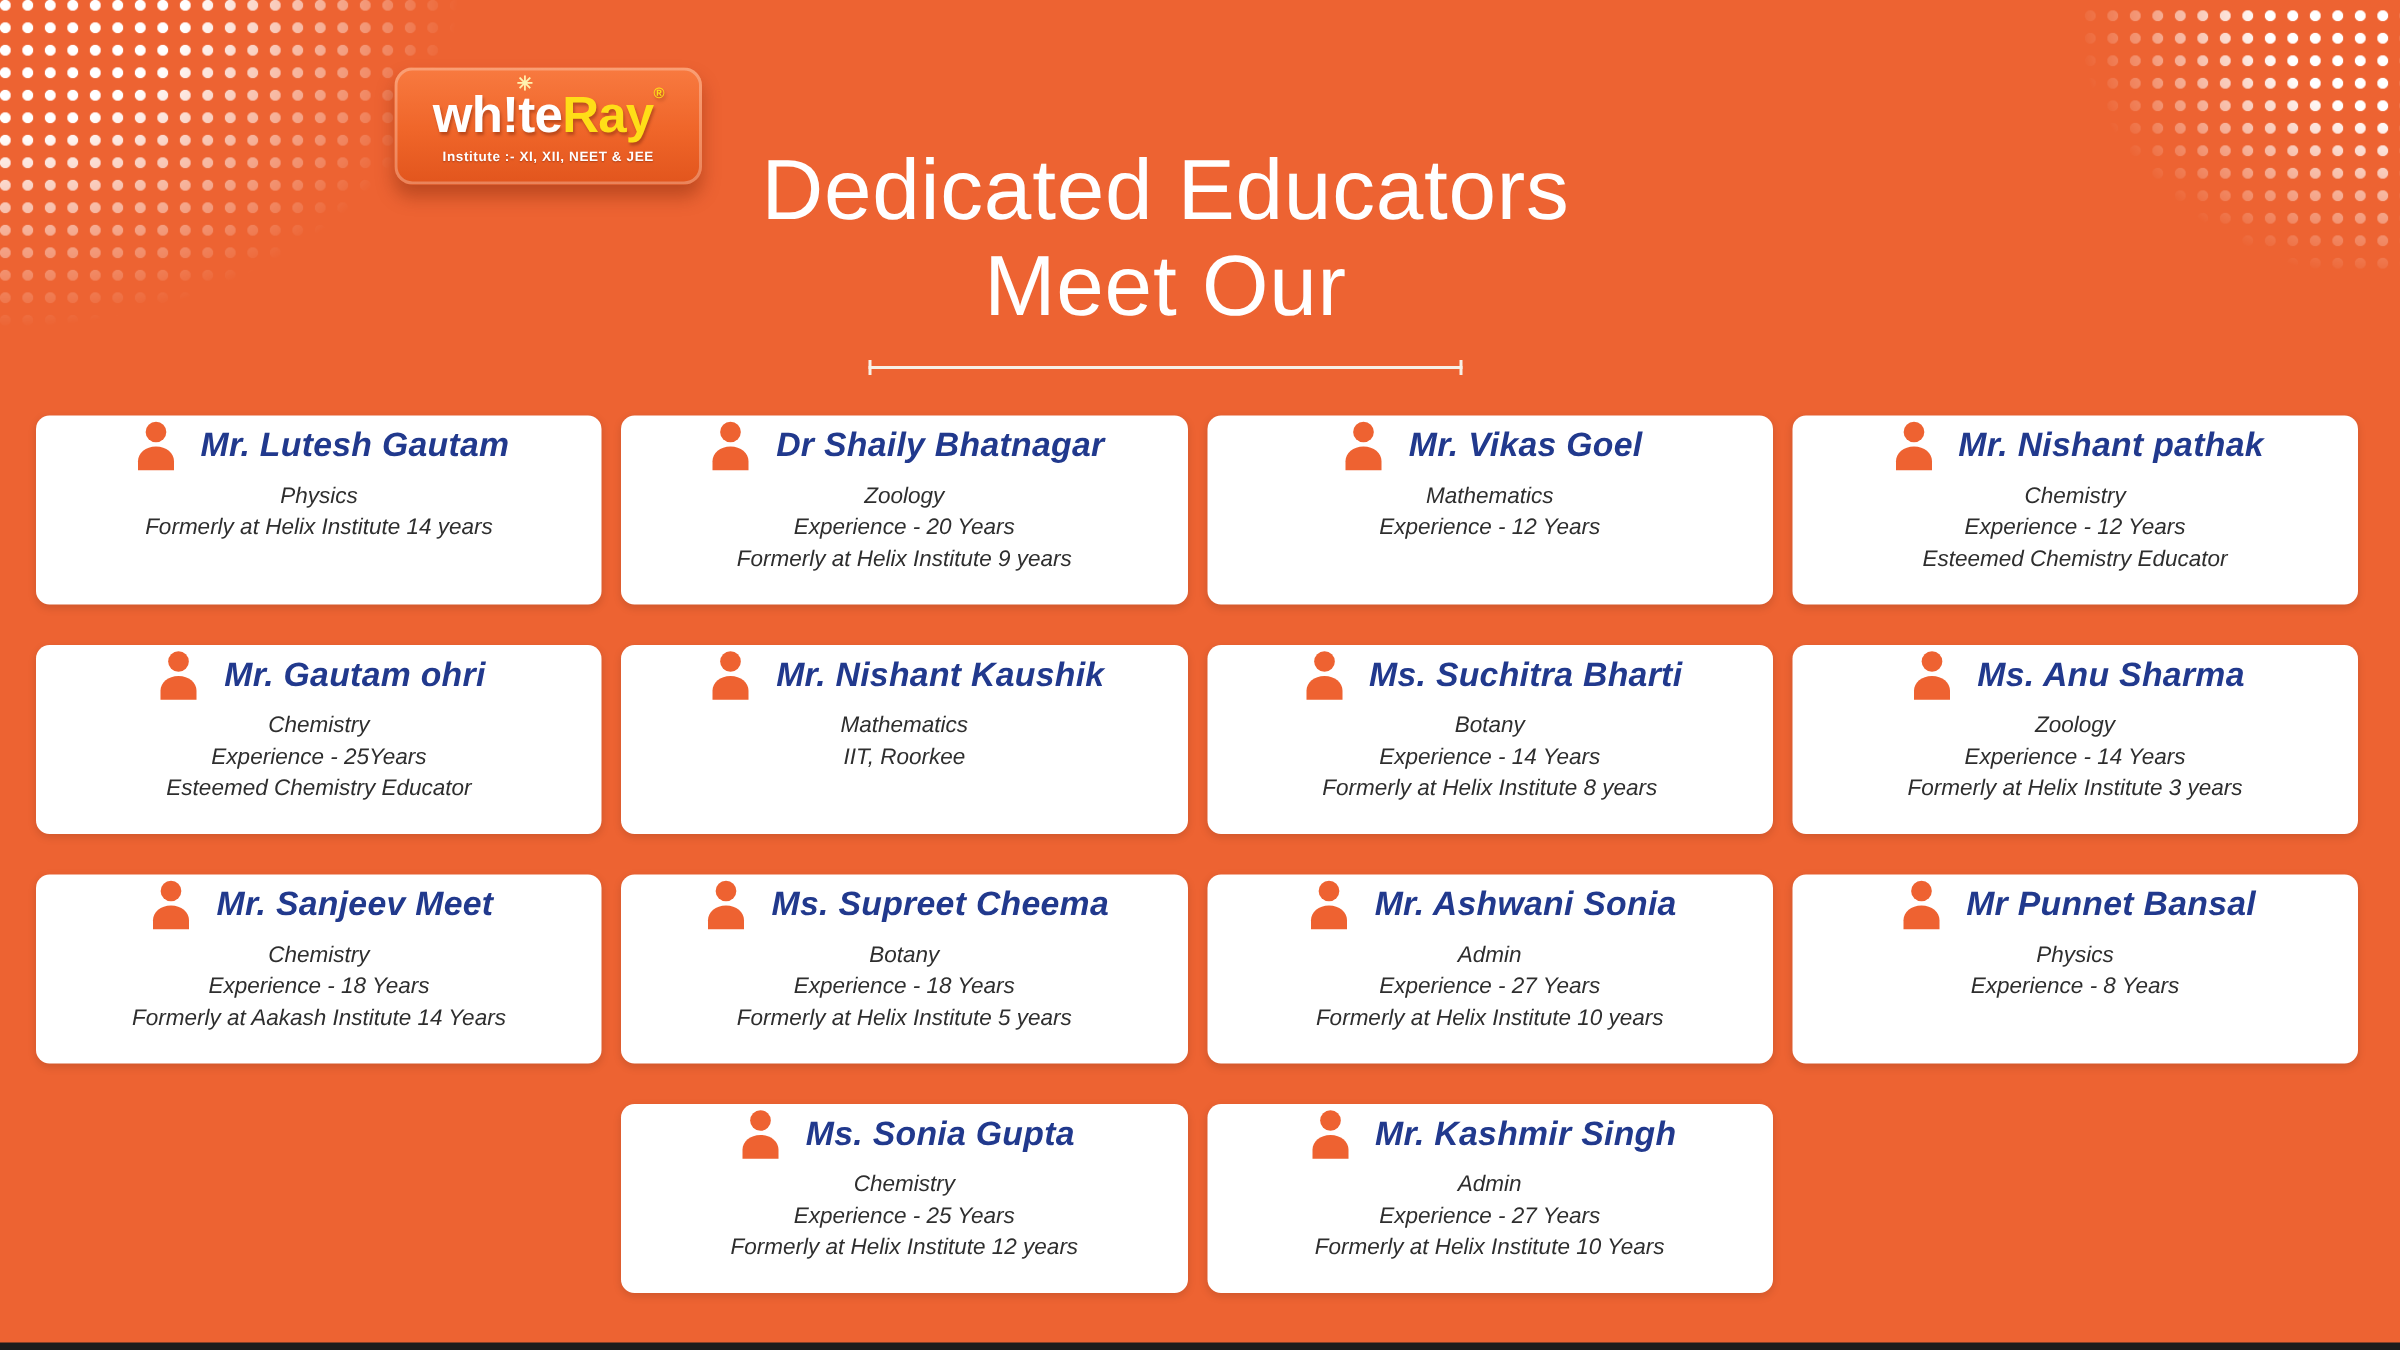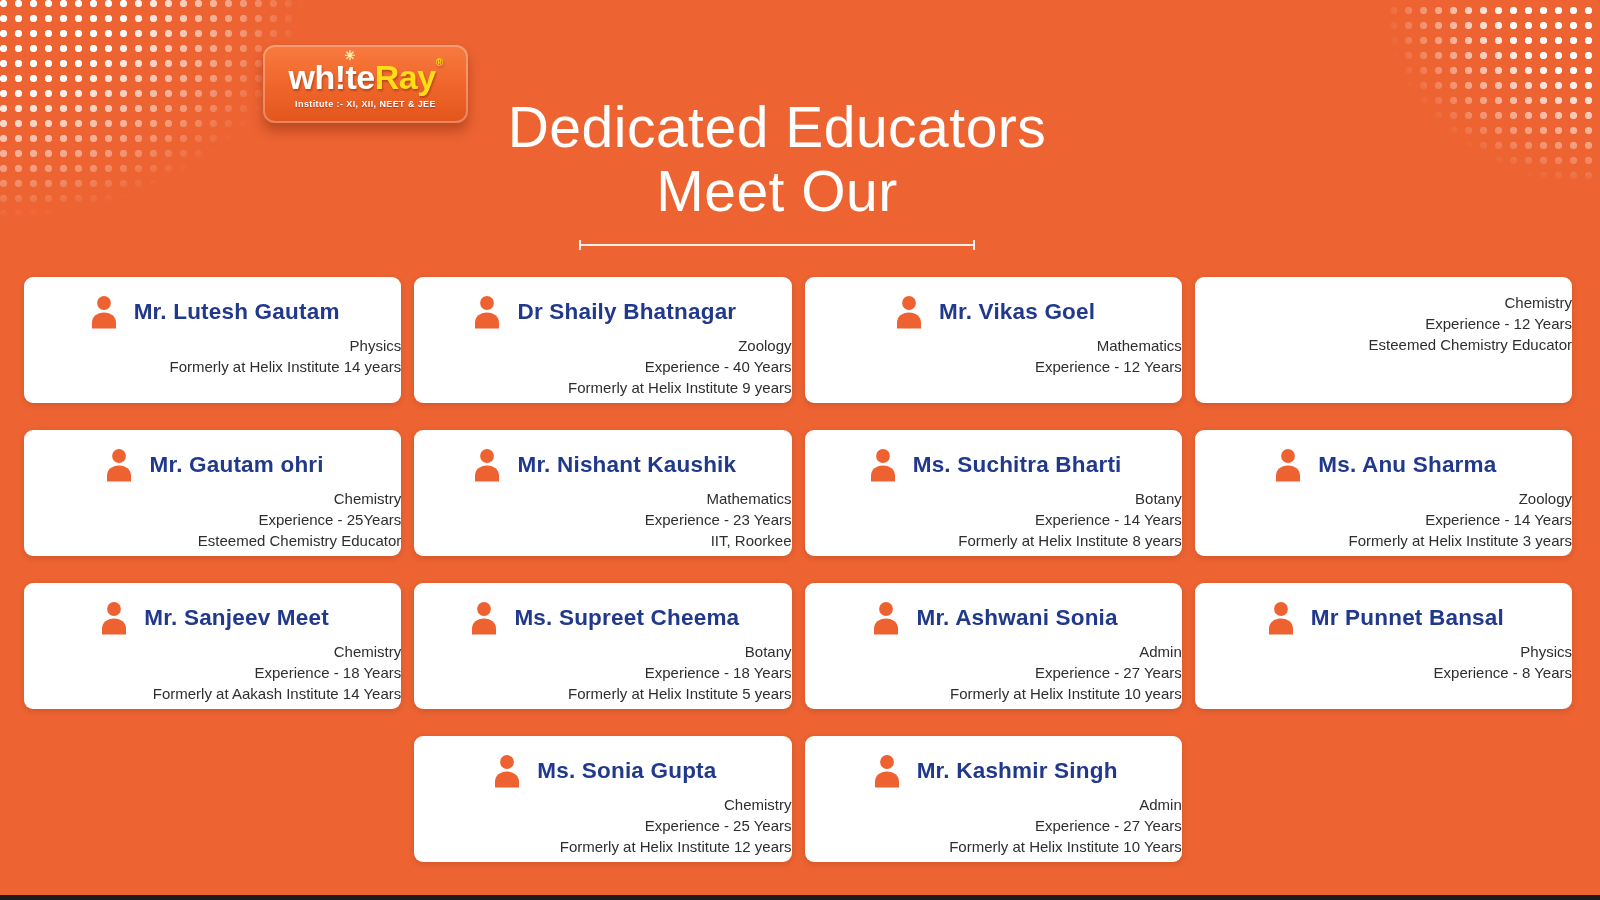--- a/index.html
+++ b/index.html
@@ -51,21 +51,21 @@
   .title-underline::after{right:0;}
   
   .grid{
     position:absolute;left:24px;right:28px;top:277px;
     display:grid;grid-template-columns:repeat(4,1fr);
     column-gap:13px;row-gap:27px;grid-auto-rows:126px;
   }
   .card{
     background:#ffffff;border-radius:9px;
     box-shadow:0 2px 6px rgba(0,0,0,0.13);
-    padding-top:15px;text-align:right;overflow:hidden;
+    text-align:center;overflow:hidden;font-style:italic;
   }
   .card.pos-c2{grid-column:2;}
   .card.pos-c3{grid-column:3;}
   .card-head{display:flex;align-items:center;justify-content:center;gap:12px;height:40px;margin-bottom:3px;}
   .person-icon{width:36px;height:36px;flex:0 0 auto;display:inline-block;}
   .person-icon svg{width:100%;height:100%;display:block;}
   .edu-name{margin:0;font-size:22.5px;font-weight:bold;color:#21398D;letter-spacing:0.2px;}
   .edu-line{font-size:15px;color:#2e2e2e;line-height:1.4;}
   
   .bottom-bar{position:absolute;left:0;right:0;bottom:0;height:5px;background:#1c1c1c;}
@@ -109,40 +109,49 @@
     <div class="card-head">
       <span class="person-icon">
           <svg viewBox="0 0 24 24">
             <circle cx="12" cy="6" r="4.6" fill="#EE6231"></circle>
             <path d="M12 12.4c-4.6 0-8 2.9-8 6.6V23h16v-4c0-3.7-3.4-6.6-8-6.6z" fill="#EE6231"></path>
           </svg>
         </span>
       <h2 class="edu-name">Dr Shaily Bhatnagar</h2>
     </div>
     <div class="edu-line">Zoology</div>
-    <div class="edu-line">Experience - 40 Years</div>
+    <div class="edu-line">Experience - 20 Years</div>
     <div class="edu-line">Formerly at Helix Institute 9 years</div>
   </div>
 
   <div class="card">
     <div class="card-head">
       <span class="person-icon">
           <svg viewBox="0 0 24 24">
             <circle cx="12" cy="6" r="4.6" fill="#EE6231"></circle>
             <path d="M12 12.4c-4.6 0-8 2.9-8 6.6V23h16v-4c0-3.7-3.4-6.6-8-6.6z" fill="#EE6231"></path>
           </svg>
         </span>
       <h2 class="edu-name">Mr. Vikas Goel</h2>
     </div>
     <div class="edu-line">Mathematics</div>
     <div class="edu-line">Experience - 12 Years</div>
     <div class="edu-line"></div>
   </div>
 
   <div class="card">
+    <div class="card-head">
+      <span class="person-icon">
+          <svg viewBox="0 0 24 24">
+            <circle cx="12" cy="6" r="4.6" fill="#EE6231"></circle>
+            <path d="M12 12.4c-4.6 0-8 2.9-8 6.6V23h16v-4c0-3.7-3.4-6.6-8-6.6z" fill="#EE6231"></path>
+          </svg>
+        </span>
+      <h2 class="edu-name">Mr. Nishant pathak</h2>
+    </div>
     <div class="edu-line">Chemistry</div>
     <div class="edu-line">Experience - 12 Years</div>
     <div class="edu-line">Esteemed Chemistry Educator</div>
   </div>
 
   <div class="card">
     <div class="card-head">
       <span class="person-icon">
           <svg viewBox="0 0 24 24">
             <circle cx="12" cy="6" r="4.6" fill="#EE6231"></circle>
@@ -160,21 +169,20 @@
     <div class="card-head">
       <span class="person-icon">
           <svg viewBox="0 0 24 24">
             <circle cx="12" cy="6" r="4.6" fill="#EE6231"></circle>
             <path d="M12 12.4c-4.6 0-8 2.9-8 6.6V23h16v-4c0-3.7-3.4-6.6-8-6.6z" fill="#EE6231"></path>
           </svg>
         </span>
       <h2 class="edu-name">Mr. Nishant Kaushik</h2>
     </div>
     <div class="edu-line">Mathematics</div>
-    <div class="edu-line">Experience - 23 Years</div>
     <div class="edu-line">IIT, Roorkee</div>
   </div>
 
   <div class="card">
     <div class="card-head">
       <span class="person-icon">
           <svg viewBox="0 0 24 24">
             <circle cx="12" cy="6" r="4.6" fill="#EE6231"></circle>
             <path d="M12 12.4c-4.6 0-8 2.9-8 6.6V23h16v-4c0-3.7-3.4-6.6-8-6.6z" fill="#EE6231"></path>
           </svg>

